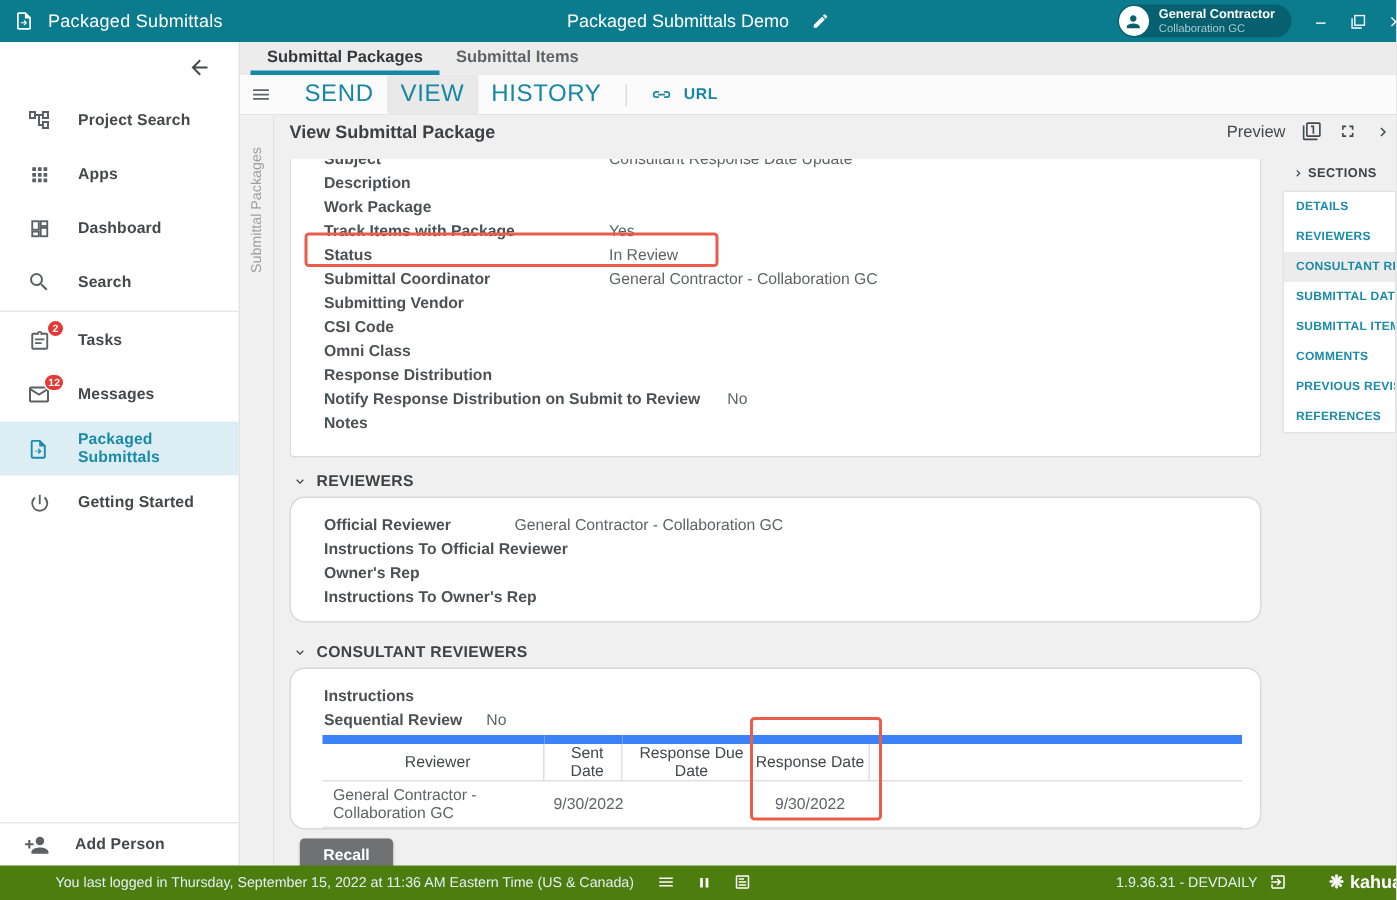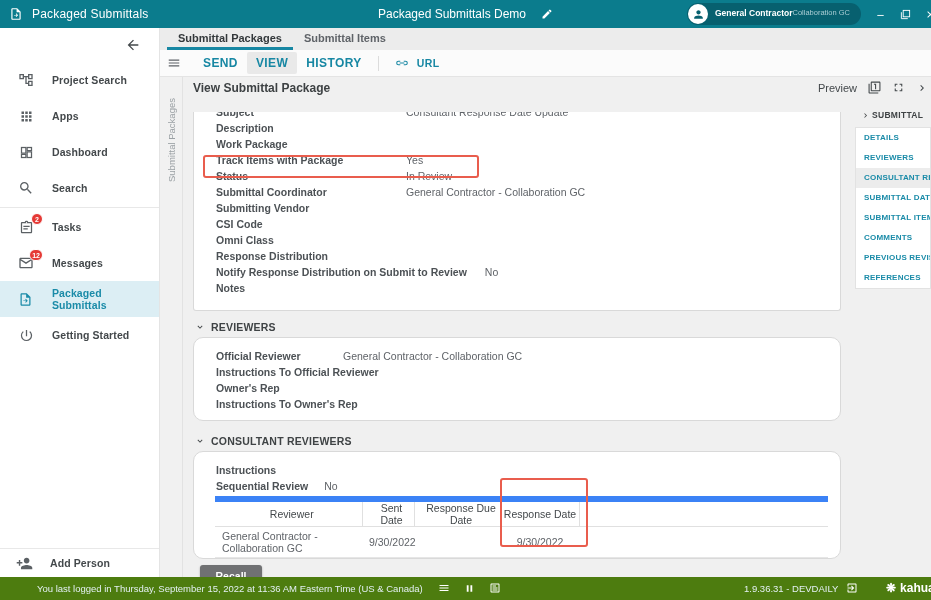--- a/index.html
+++ b/index.html
@@ -15,21 +15,21 @@
   .tb-title{font-size:12px;letter-spacing:.2px}
   .tb-center{position:absolute;left:0;right:0;top:0;bottom:0;display:flex;justify-content:center;
              align-items:center;gap:15px}
   .tb-proj{font-size:12px}
   .tb-right{position:absolute;right:0;top:0;height:28px;display:flex;align-items:center;gap:14px;
             padding-right:2px}
   .chip{display:flex;align-items:center;background:#07606f;border-radius:11px;height:22px;
         padding-right:11px}
   .chip-avatar{width:20px;height:20px;border-radius:50%;background:#fff;color:#07606f;
                display:flex;align-items:center;justify-content:center;margin:1px}
-  .chip-txt{display:flex;justify-content:center;margin-left:6px;line-height:1.15}
+  .chip-txt{display:flex;flex-direction:column;justify-content:center;margin-left:6px;line-height:1.15}
   .chip-name{font-size:8.5px;font-weight:700}
   .chip-org{font-size:7.5px;color:#a9cdd4}
   .winbtn{color:#fff;display:flex;align-items:center}
   .close-shift{margin-right:-7px}
 
   
   .sidebar{position:absolute;left:0;top:28px;width:160px;bottom:23px;background:#fff;
            border-right:1px solid #e4e4e4}
   .back-row{height:34px;display:flex;align-items:center;justify-content:flex-end;padding-right:18px;
             color:#43484b}
@@ -48,21 +48,21 @@
 
   
   .main{position:absolute;left:160px;top:28px;right:0;bottom:23px}
   .tabbar{height:22px;background:#ececec;display:flex;padding-left:7px}
   .tab{padding:0 11px;font-size:11px;font-weight:700;color:#5f6368;display:flex;align-items:center;
        border-bottom:3px solid transparent;cursor:pointer}
   .tab.active{color:#33383b;border-bottom-color:#1787a3}
   .toolbar{height:27px;background:#fbfbfb;border-bottom:1px solid #e4e4e4;display:flex;
            align-items:center;color:#1787a3}
   .menu-ic{margin:0 13px 0 7px;color:#5f6368;display:flex}
-  .tbtn{font-size:12px;font-weight:700;letter-spacing:.4px;padding:4px 9px;border-radius:2px;
+  .tbtn{font-size:16px;font-weight:400;letter-spacing:.4px;padding:4px 9px;border-radius:2px;
         cursor:pointer}
   .tbtn.pressed{background:#e9e9e9}
   .tsep{width:1px;height:15px;background:#dcdcdc;margin:0 7px}
   .urlbtn{display:flex;align-items:center;gap:8px;font-size:10.5px;font-weight:700;
           letter-spacing:.4px;padding:4px 9px;cursor:pointer}
 
   .strip{position:absolute;left:0;top:49px;width:23px;bottom:0;background:#f1f1f1;
          border-right:1px solid #e2e2e2}
   .strip-label{position:absolute;top:3px;left:5px;width:13px;height:102px;writing-mode:vertical-rl;
                transform:rotate(180deg);font-size:9.5px;color:#9aa0a4;white-space:nowrap;
@@ -70,21 +70,21 @@
 
   .content-head{position:absolute;left:23px;top:49px;right:0;height:21px;background:#f0f0f0;
                 display:flex;align-items:center}
   .ch-title{margin-left:10px;font-size:12px;font-weight:700;color:#3d4143;flex:1}
   .ch-right{display:flex;align-items:flex-end;gap:11px;margin-right:3px;color:#43484b}
   .ch-preview{font-size:11px}
 
   .scroll{position:absolute;left:23px;top:70px;width:665px;bottom:0;background:#f0f0f0;
           padding-left:10px}
   .card{background:#fff;border:1px solid #d9d9d9;border-radius:10px;width:648px}
-  .card1{height:199px;overflow:hidden;border-top:none;border-radius:0 0 3px 3px;margin-top:14px}
+  .card1{height:199px;overflow:hidden;border-top:none;border-radius:0 0 3px 3px;margin-top:8px}
   .rows1{margin-top:-8px}
   .frow{height:16px;line-height:16px;display:flex;padding-left:22px;font-size:10.5px;
         white-space:nowrap}
   .flabel{width:190px;font-weight:700;color:#4c5155;flex:none}
   .fvalue{color:#5f6368}
   .card2{height:84px;padding-top:10px}
   .card2 .flabel{width:127px}
   .card3{height:108px;padding-top:10px}
   .card3 .flabel{width:70px}
   .sec-head{display:flex;align-items:center;gap:6px;font-size:10.5px;font-weight:700;color:#3f4345;
@@ -451,21 +451,21 @@
       <div class="redbox rb-respdate"></div>
     </div>
 
     <div class="sections-panel">
       <div class="sec-title">
         <span>
           <svg width="9" height="9" viewBox="0 0 24 24" fill="currentColor">
               <path d="M10 6L8.59 7.41 13.17 12l-4.58 4.59L10 18l6-6-6-6z"></path>
             </svg>
         </span>
-        <span>SUBMITTAL</span>
+        <span>SECTIONS</span>
       </div>
       <div class="sections-card">
         <div class="sitem">DETAILS</div>
         <div class="sitem">REVIEWERS</div>
         <div class="sitem hilite">CONSULTANT REVIEW.</div>
         <div class="sitem">SUBMITTAL DATES</div>
         <div class="sitem">SUBMITTAL ITEMS</div>
         <div class="sitem">COMMENTS</div>
         <div class="sitem">PREVIOUS REVISIONS</div>
         <div class="sitem">REFERENCES</div>

